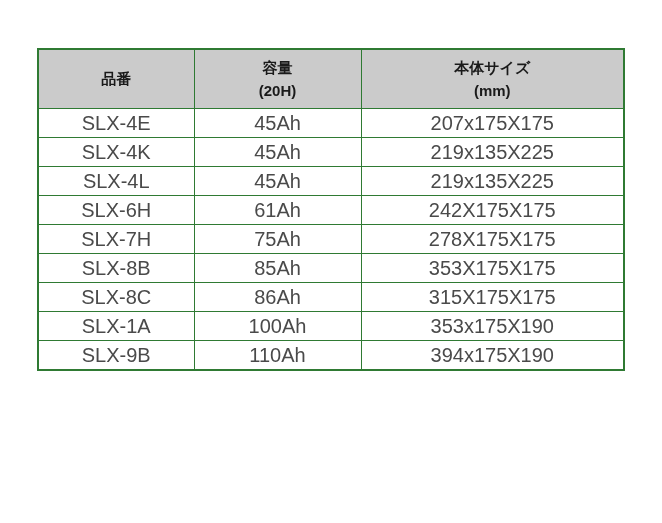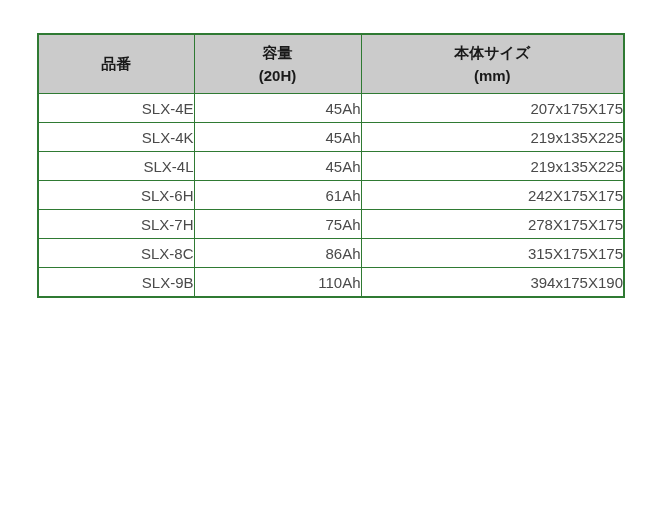--- a/index.html
+++ b/index.html
@@ -17,21 +17,21 @@
     width: 662px;
     height: 523px;
     background: var(--page-bg);
     font-family: "Liberation Sans", "DejaVu Sans", sans-serif;
     position: relative;
     overflow: hidden;
   }
   .spec-table {
     position: absolute;
     left: 37px;
-    top: 33px;
+    top: 48px;
     width: 586px;
     border-collapse: collapse;
     table-layout: fixed;
     background: #ffffff;
     border: 2px solid var(--border-color);
   }
   .spec-table th,
   .spec-table td {
     border: 1px solid var(--border-color);
     text-align: center;
@@ -43,23 +43,22 @@
   .spec-table th {
     background: var(--header-bg);
     color: var(--header-text);
     font-weight: bold;
     font-size: 15px;
     height: 58px;
     line-height: 1.55;
   }
   .spec-table td {
     color: var(--cell-text);
-    font-size: 15px;
+    font-size: 20px;
     height: 28px;
-    text-align: right;
   }
   .hdr-line {
     display: block;
   }
   .hdr-line:empty {
     display: none;
   }
 </style>
 </head>
 <body>
@@ -106,23 +105,33 @@
         <td>SLX-6H</td>
         <td>61Ah</td>
         <td>242X175X175</td>
       </tr>
       <tr>
         <td>SLX-7H</td>
         <td>75Ah</td>
         <td>278X175X175</td>
       </tr>
       <tr>
+        <td>SLX-8B</td>
+        <td>85Ah</td>
+        <td>353X175X175</td>
+      </tr>
+      <tr>
         <td>SLX-8C</td>
         <td>86Ah</td>
         <td>315X175X175</td>
+      </tr>
+      <tr>
+        <td>SLX-1A</td>
+        <td>100Ah</td>
+        <td>353x175X190</td>
       </tr>
       <tr>
         <td>SLX-9B</td>
         <td>110Ah</td>
         <td>394x175X190</td>
       </tr>
     </tbody>
 </table>
 
 </body></html>

